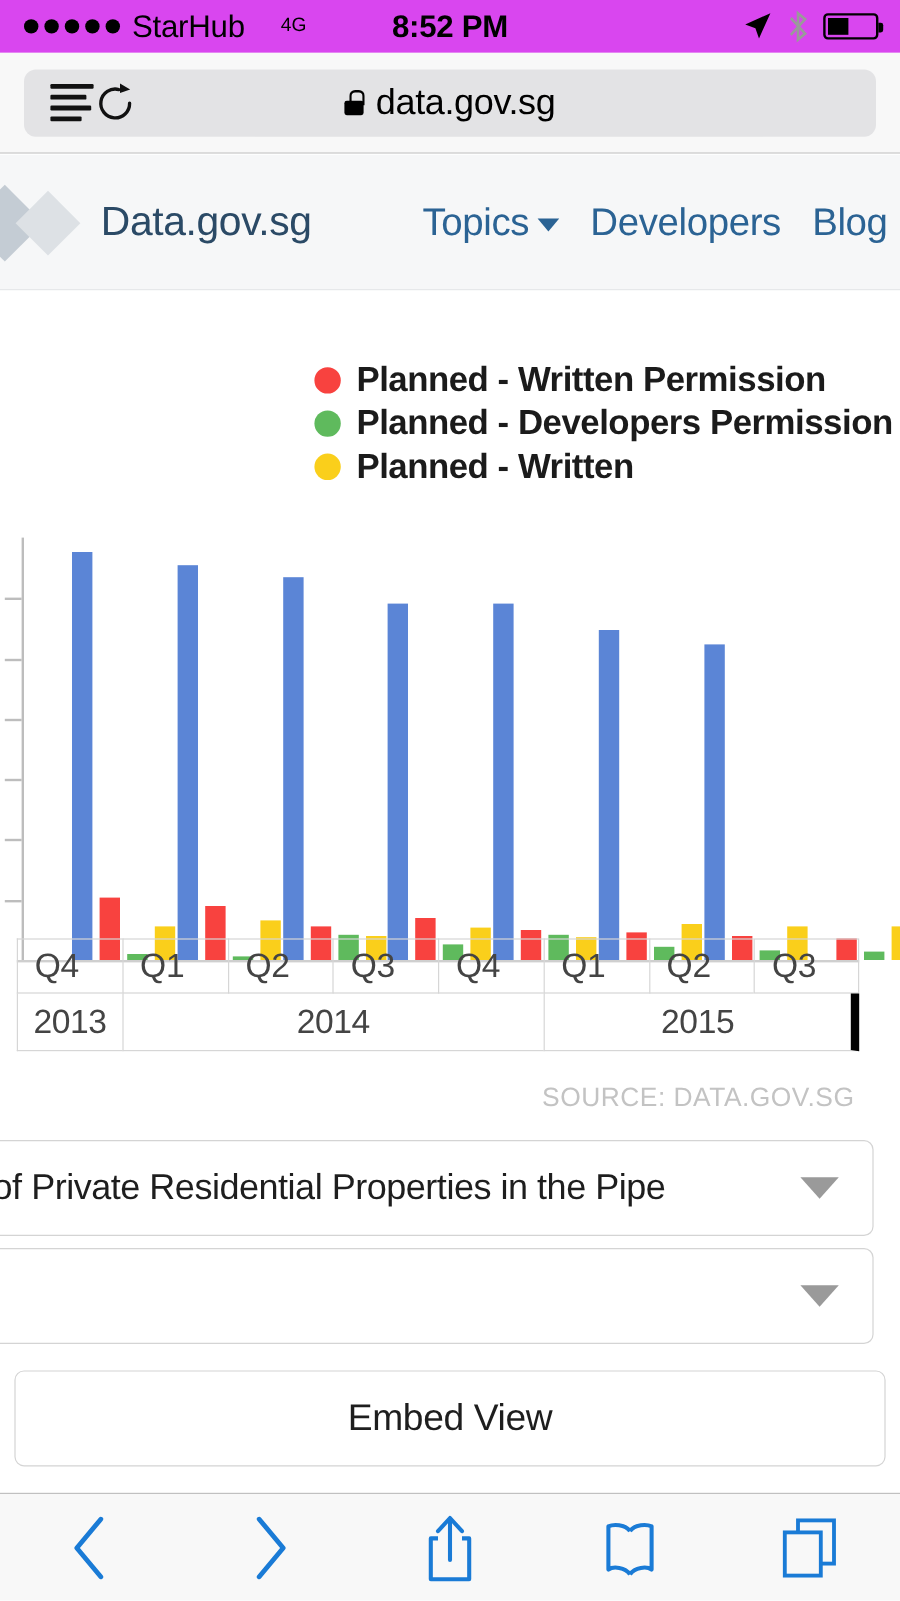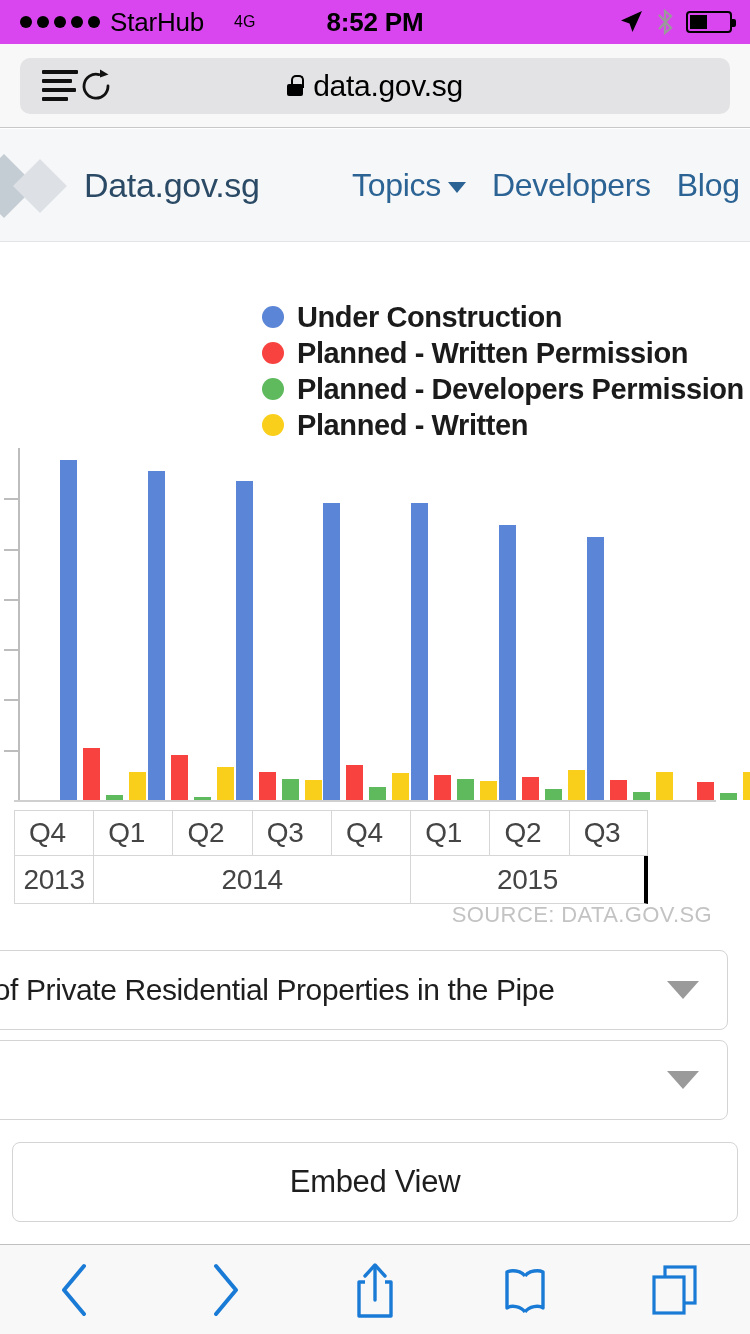--- a/index.html
+++ b/index.html
@@ -108,34 +108,34 @@
   .legend-label { font-size: 29px; font-weight: bold; color: #1b1b1b; letter-spacing: -0.4px; white-space: nowrap; }
 
   .plot { position: absolute; left: 0; top: 198px; width: 750px; height: 362px; }
   .yaxis { position: absolute; left: 18px; top: 8px; width: 2px; height: 352px; background: #bdbdbd; }
   .ytick { position: absolute; left: 4px; width: 14px; height: 2px; background: #bdbdbd; }
   .baseline { position: absolute; left: 14px; top: 360px; width: 702px; height: 2px; background: #cfcfcf; }
   .bars { position: absolute; left: 0; top: 0; width: 750px; height: 360px; }
   .bar { position: absolute; bottom: 0; width: 17px; }
 
   
-  .axis-table { position: absolute; left: 14px; top: 568px; width: 634px; }
+  .axis-table { position: absolute; left: 14px; top: 540px; width: 702px; }
   .qrow, .yrow { display: flex; }
   .qcell {
     height: 46px; border: 1px solid #d6d6d6; border-right: none;
     display: flex; align-items: center; padding-left: 14px;
     font-size: 28px; color: #444; letter-spacing: -0.3px;
   }
   .qrow .qcell:last-child { border-right: 1px solid #d6d6d6; }
   .ycell {
     height: 48px; border: 1px solid #d6d6d6; border-right: none; border-top: none;
     display: flex; align-items: center; justify-content: center;
     font-size: 28px; color: #444; letter-spacing: -0.3px;
   }
-  .yrow .ycell:last-child { border-right: 4px solid #000000; }
+  .yrow .ycell:last-child { border-right: 7px solid #000000; }
 
   .axis-title {
     position: absolute; top: 655px; left: 300px;
     font-size: 26px; font-weight: bold; letter-spacing: 3px; color: #1b1b1b;
   }
   .source {
     position: absolute; top: 660px; right: 38px;
     font-size: 22px; color: #c3c3c3; letter-spacing: 0.4px;
   }
 
@@ -232,24 +232,20 @@
     <nav class="nav">
       <span class="nav-item"><span>Topics</span><i class="caret-down"></i></span>
       <span class="nav-item">Developers</span>
       <span class="nav-item">Blog</span>
     </nav>
   </div>
 
   <div class="chartpane">
 
     <div class="legend" id="legend">
-        <div class="legend-row">
-          <span class="legend-dot" style="background: rgb(91, 133, 214);"></span>
-          <span class="legend-label">Under Construction</span>
-        </div>
         <div class="legend-row">
           <span class="legend-dot" style="background: rgb(248, 66, 63);"></span>
           <span class="legend-label">Planned - Written Permission</span>
         </div>
         <div class="legend-row">
           <span class="legend-dot" style="background: rgb(95, 186, 93);"></span>
           <span class="legend-label">Planned - Developers Permission</span>
         </div>
         <div class="legend-row">
           <span class="legend-dot" style="background: rgb(250, 207, 27);"></span>

